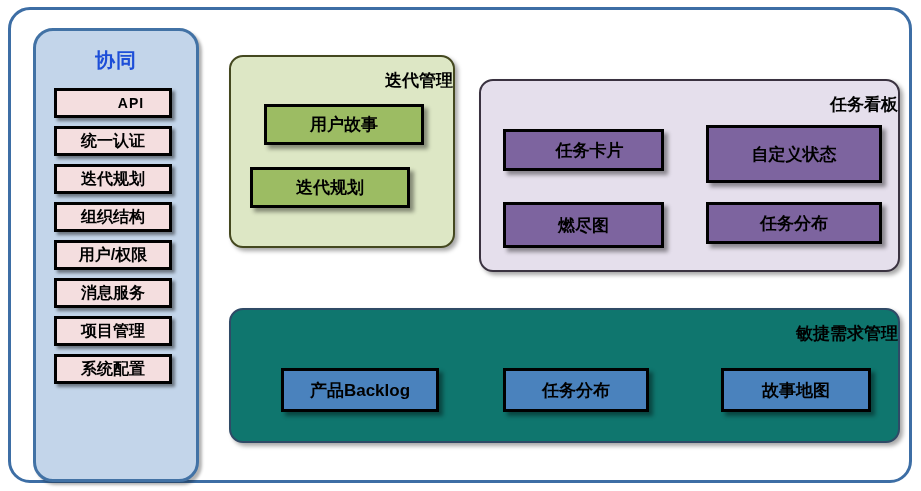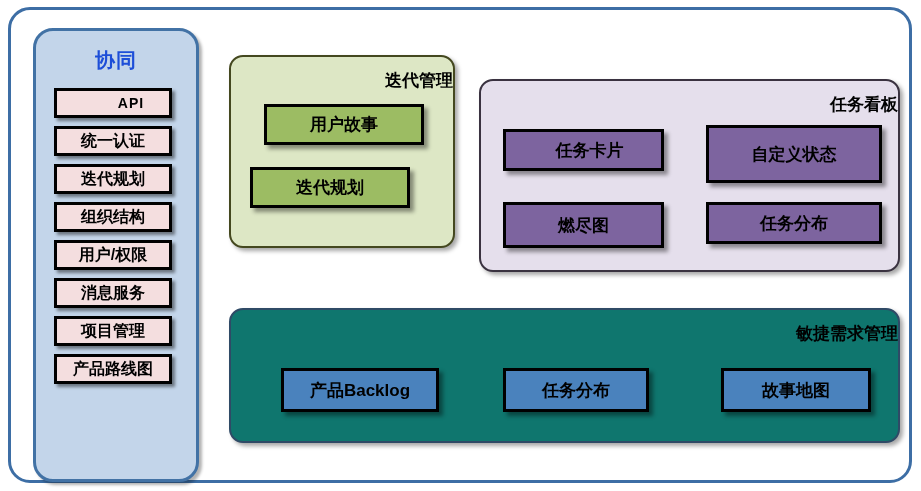--- a/index.html
+++ b/index.html
@@ -173,21 +173,21 @@
       <div class="sidebar-title">协同</div>
 
       <div class="sidebar-list">
         <div class="side-item api">API</div>
         <div class="side-item">统一认证</div>
         <div class="side-item">迭代规划</div>
         <div class="side-item">组织结构</div>
         <div class="side-item">用户/权限</div>
         <div class="side-item">消息服务</div>
         <div class="side-item">项目管理</div>
-        <div class="side-item">产品路线图</div>
+        <div class="side-item">系统配置</div>
       </div>
     </div>
 
     <div class="panel panel-iteration">
       <div class="panel-title">迭代管理</div>
 
       <div class="node node-green n-user-story">用户故事</div>
       <div class="node node-green n-iter-plan">迭代规划</div>
     </div>
 

